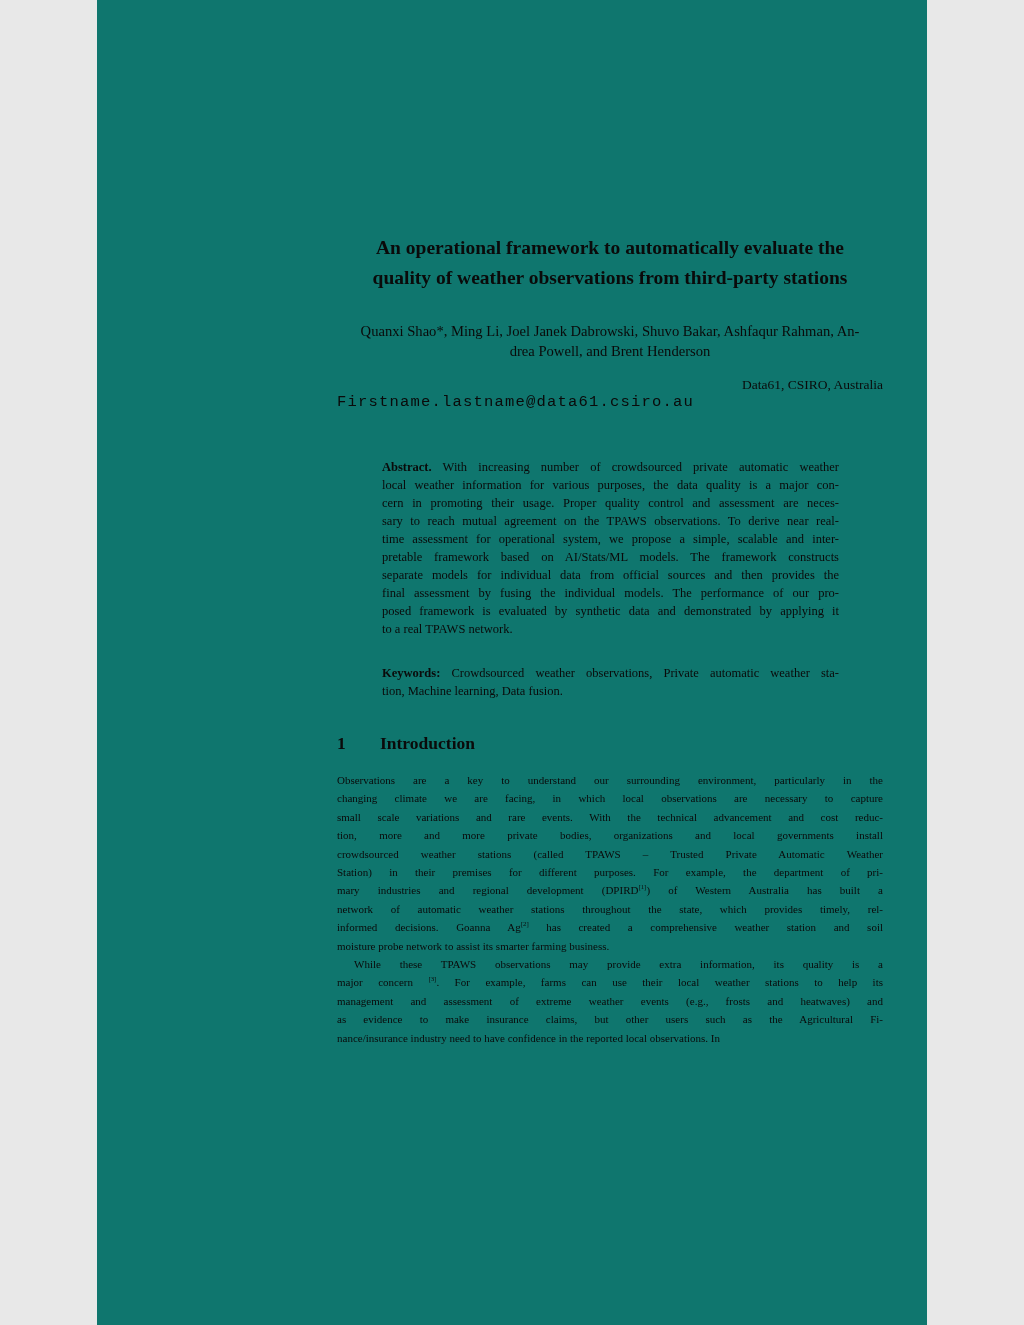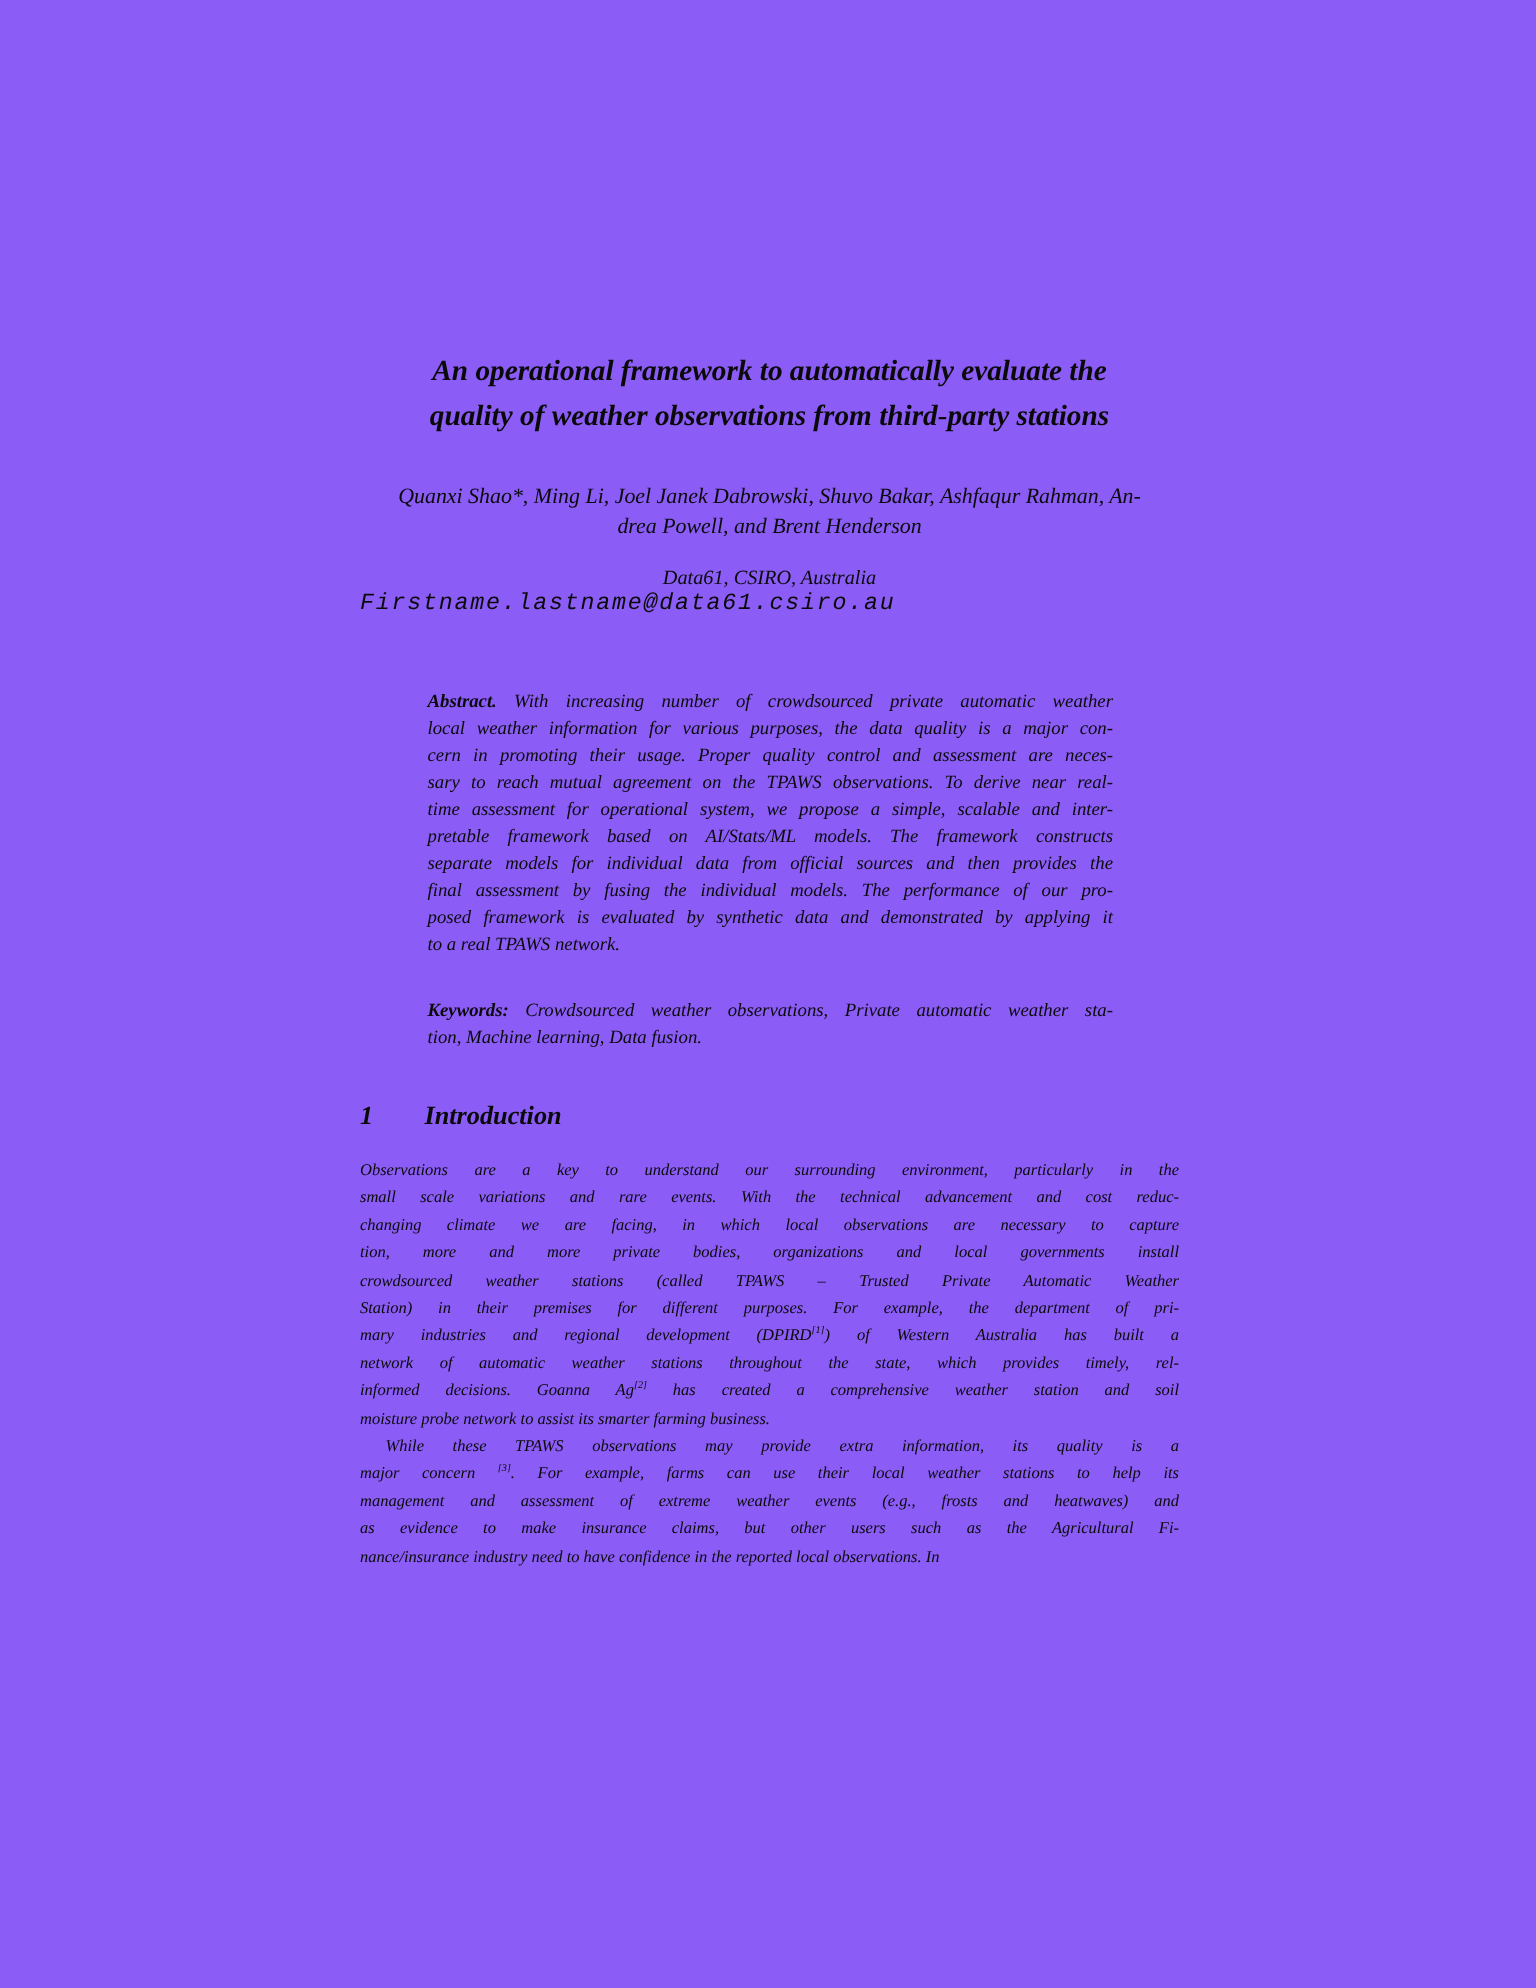--- a/index.html
+++ b/index.html
@@ -1,26 +1,25 @@
 <!DOCTYPE html>
 <html><head>
 <meta charset="utf-8">
 <style>
   * { margin: 0; padding: 0; box-sizing: border-box; }
   html, body { background: #e8e8e8; }
   .page {
     position: relative;
-    width: 1024px;
+    width: 830px;
     height: 1325px;
-    background: #8b5cf6;
+    background: #0f766e;
     margin: 0 auto;
     font-family: "Liberation Serif", serif;
     color: #0a0a0a;
     overflow: hidden;
-    font-style: italic;
   }
   .content {
     position: absolute;
     left: 240px;
     top: 0;
     width: 546px;
   }
   
   .line { text-align: justify; text-align-last: justify; }
   .line.last { text-align-last: left; }
@@ -30,21 +29,21 @@
   .paper-title {
     position: absolute; top: 233px; left: 0; width: 546px;
     font-size: 19.5px; font-weight: bold; line-height: 30px;
   }
   .authors {
     position: absolute; top: 322px; left: 0; width: 546px;
     font-size: 14.6px; line-height: 19.5px;
   }
   .affiliation {
     position: absolute; top: 376px; left: 0; width: 546px;
-    font-size: 13.5px; line-height: 17px; text-align: center;
+    font-size: 13.5px; line-height: 17px; text-align: right;
   }
   .email {
     position: absolute; top: 393px; left: 0; width: 546px;
     font-family: "Liberation Mono", "DejaVu Sans Mono", monospace;
     font-size: 15.5px; letter-spacing: 1.2px; line-height: 18px; text-align: left;
   }
   .abstract {
     position: absolute; top: 458px; left: 45px; width: 457px;
     font-size: 12.5px; line-height: 18px;
   }
@@ -103,22 +102,22 @@
       </div>
 
     <div class="section-heading">
       <span class="section-number">1</span>
       <span class="section-title">Introduction</span>
     </div>
 
     <div class="body-text">
       <div class="para">
           <div class="line">Observations are a key to understand our surrounding environment, particularly in the</div>
+          <div class="line">changing climate we are facing, in which local observations are necessary to capture</div>
           <div class="line">small scale variations and rare events. With the technical advancement and cost reduc-</div>
-          <div class="line">changing climate we are facing, in which local observations are necessary to capture</div>
           <div class="line">tion, more and more private bodies, organizations and local governments install</div>
           <div class="line">crowdsourced weather stations (called TPAWS – Trusted Private Automatic Weather</div>
           <div class="line">Station) in their premises for different purposes. For example, the department of pri-</div>
           <div class="line">mary industries and regional development (DPIRD<sup>[1]</sup>) of Western Australia has built a</div>
           <div class="line">network of automatic weather stations throughout the state, which provides timely, rel-</div>
           <div class="line">informed decisions. Goanna Ag<sup>[2]</sup> has created a comprehensive weather station and soil</div>
           <div class="line last">moisture probe network to assist its smarter farming business.</div>
         </div>
       <div class="para indent-first">
           <div class="line">While these TPAWS observations may provide extra information, its quality is a</div>

